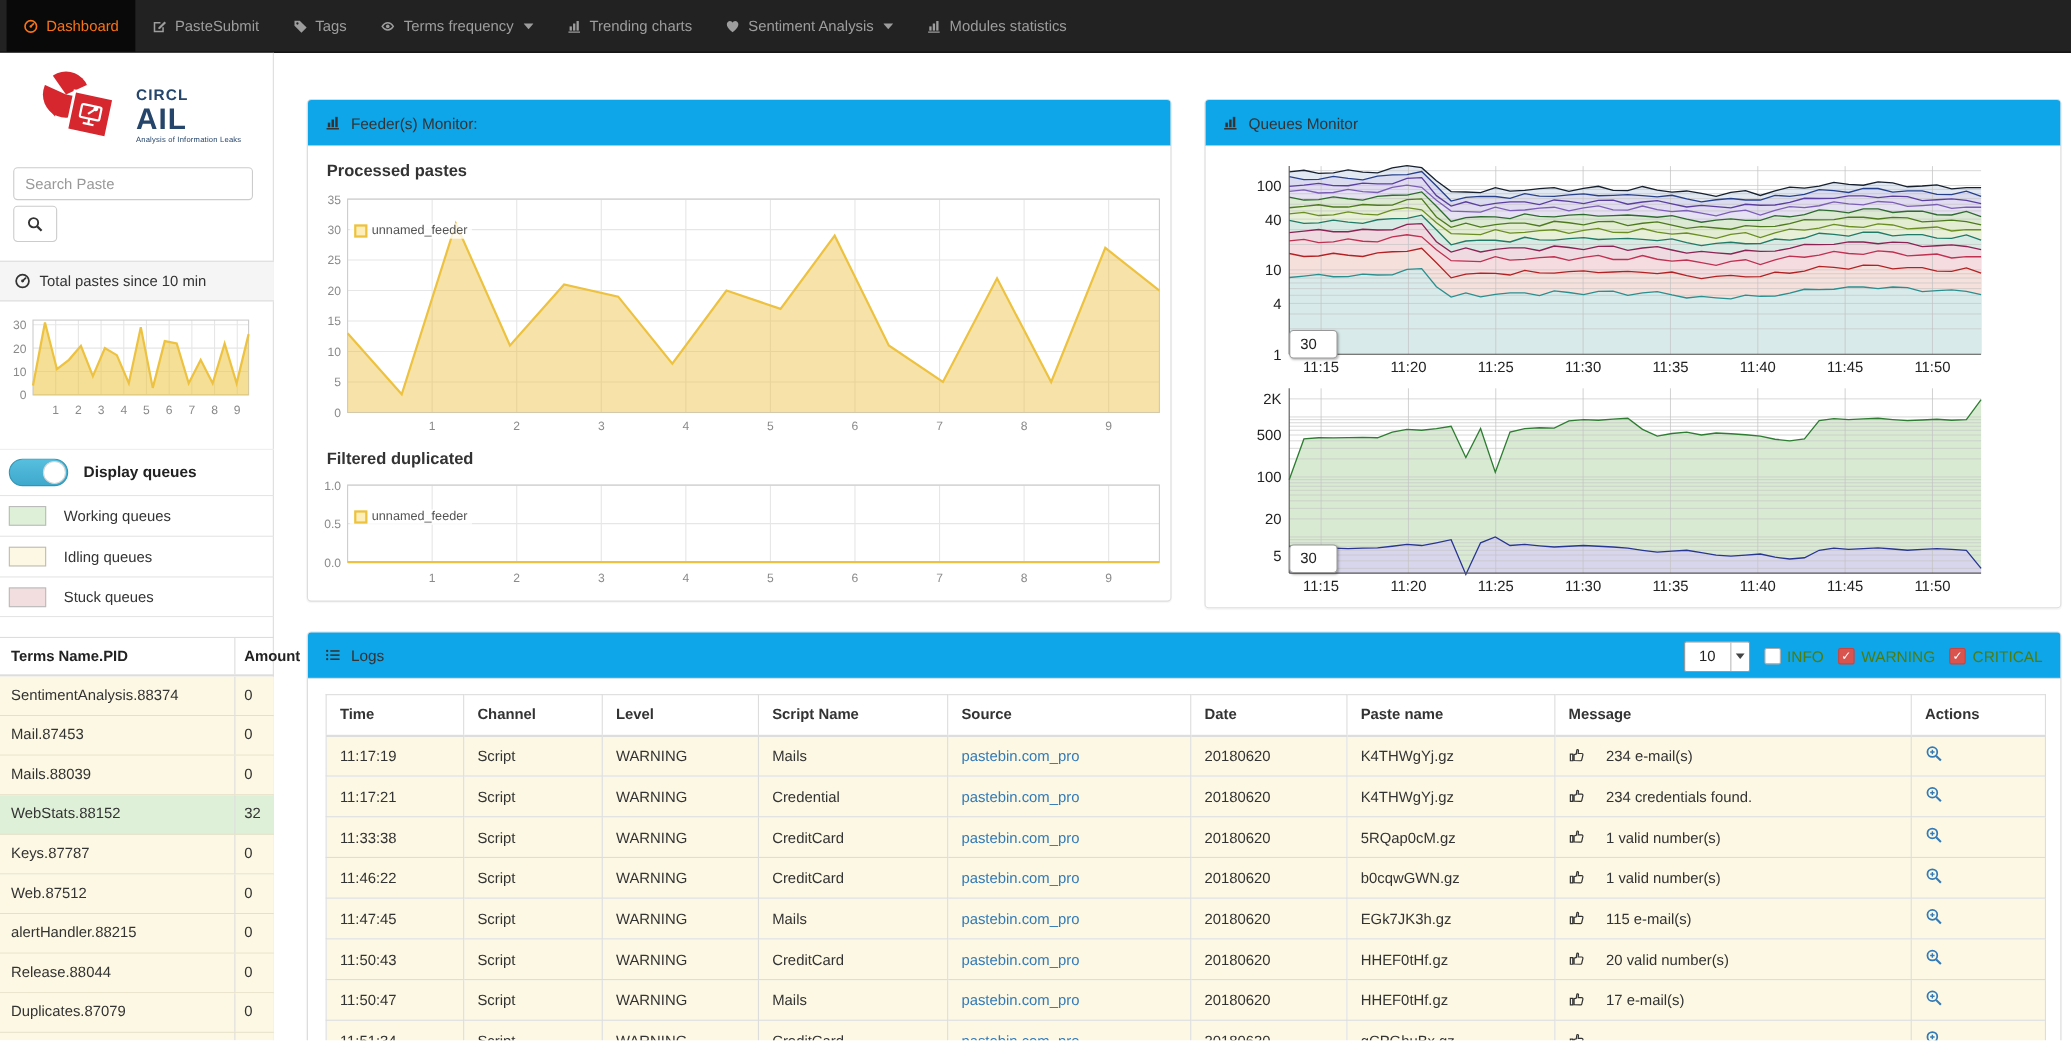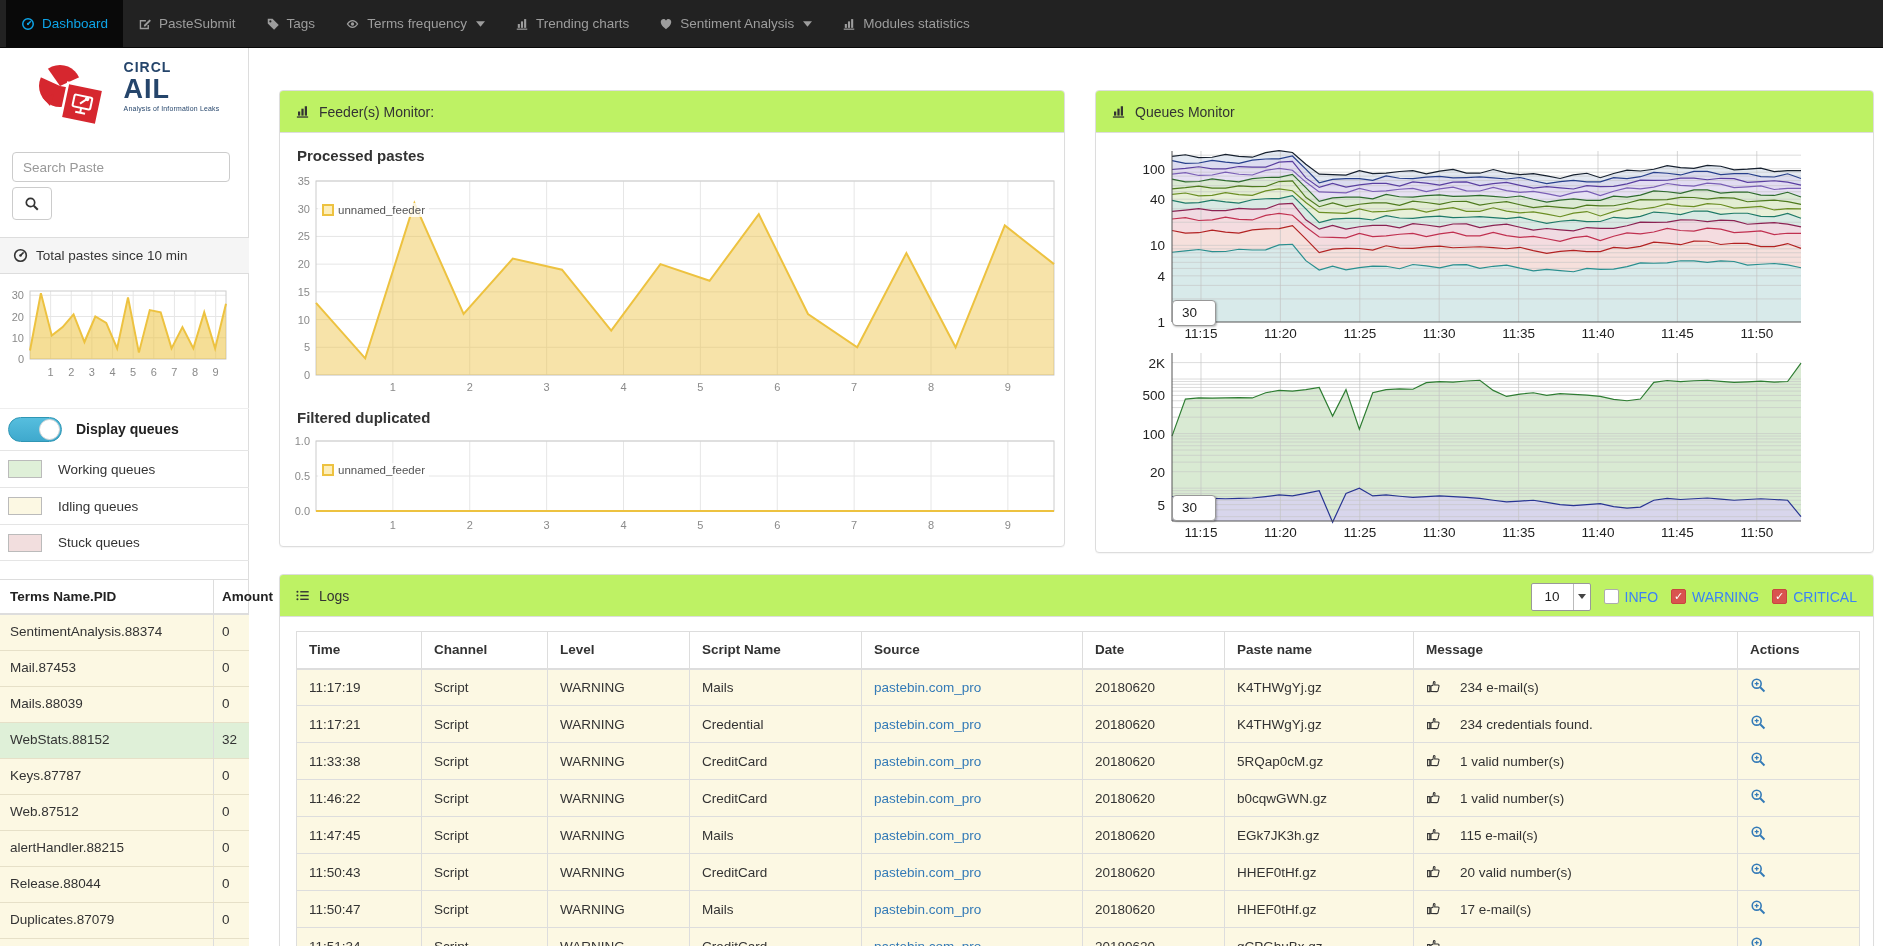--- a/index.html
+++ b/index.html
@@ -3,26 +3,26 @@
 <meta charset="utf-8">
 <style>
   * { box-sizing: border-box; margin: 0; padding: 0; }
   body { font-family: "Liberation Sans", sans-serif; background:#fff; }
   #app { position:relative; width:1883px; height:946px; overflow:hidden; background:#fff; }
 
   
   #navbar { position:absolute; left:0; top:0; width:1883px; height:48px; background:#222; border-bottom:1px solid #090909; display:flex; align-items:stretch; padding-left:6px; }
   .nav-item { display:flex; align-items:center; gap:7px; padding:0 15px; color:#9d9d9d; font-size:13.5px; cursor:pointer; white-space:nowrap; }
   .nav-item svg { flex:0 0 auto; }
-  .nav-item.active { background:#090909; color:#0ea5e9; }
+  .nav-item.active { background:#090909; color:#f97316; }
   .nav-caret { margin-left:2px; }
 
   
   #sidebar { position:absolute; left:0; top:48px; width:249px; height:898px; background:#fff; border-right:1px solid #ddd; }
-  #logo-row { position:absolute; left:0; top:12px; width:249px; display:flex; justify-content:center; align-items:flex-start; gap:8px; }
+  #logo-row { position:absolute; left:0; top:12px; width:249px; display:flex; justify-content:center; align-items:flex-end; gap:8px; }
   .logo-text { color:#25456b; line-height:1; }
   .logo-org { font-size:14px; font-weight:bold; letter-spacing:1px; }
   .logo-prod { font-size:27px; font-weight:bold; letter-spacing:1px; margin-top:2px;}
   .logo-tag { font-size:6.9px; margin-top:3px; letter-spacing:.2px; }
   #search-input { position:absolute; left:12px; top:104px; width:218px; height:30px; border:1px solid #ccc; border-radius:4px; padding:0 10px; font-size:13.5px; color:#555; font-family:"Liberation Sans",sans-serif; }
   #search-input::placeholder { color:#999; }
   #search-btn { position:absolute; left:12px; top:139px; width:40px; height:33px; background:#fff; border:1px solid #ccc; border-radius:4px; display:flex; align-items:center; justify-content:center; cursor:pointer; }
   .side-panel-head { position:absolute; left:0; top:189px; width:249px; height:37px; background:#f5f5f5; border-top:1px solid #ddd; border-bottom:1px solid #ddd; display:flex; align-items:center; gap:8px; padding:0 13px; font-size:13.5px; color:#333; }
   #mini-chart { position:absolute; left:0; top:233px; }
   #side-hr { position:absolute; left:0; top:360px; width:249px; border-top:1px solid #eee; }
@@ -39,21 +39,21 @@
   .queue-row { position:relative; width:249px; height:36px; border-bottom:1px solid #e6e0c8; font-size:13.5px; color:#333;text-decoration:underline; }
   .queue-row.idling { background:#fcf8e3; }
   .queue-row.working { background:#dff0d8; }
   .queue-row .q-name { position:absolute; left:10px; top:9px; }
   .queue-row .q-amt { position:absolute; left:222px; top:9px; }
   .queue-row .q-div { position:absolute; left:213px; top:0; bottom:0; border-left:1px solid #ddd; }
   #queue-table-head .qh-div { position:absolute; left:213px; top:0; bottom:0; border-left:1px solid #ddd; }
 
   
   .panel { position:absolute; background:#fff; border:1px solid #ddd; border-radius:4px; box-shadow:0 1px 1px rgba(0,0,0,.04); }
-  .panel-heading { height:42px; background:#bef264; border-bottom:1px solid #ddd; border-radius:3px 3px 0 0; display:flex; align-items:center; gap:9px; padding:0 15px; font-size:14px; color:#333; }
+  .panel-heading { height:42px; background:#0ea5e9; border-bottom:1px solid #ddd; border-radius:3px 3px 0 0; display:flex; align-items:center; gap:9px; padding:0 15px; font-size:14px; color:#333; }
   #feeder-panel { left:279px; top:90px; width:786px; height:457px; }
   #queues-panel { left:1095px; top:90px; width:779px; height:463px; }
   #logs-panel   { left:279px; top:574px; width:1595px; height:390px; }
   .chart-title { position:absolute; left:17px; font-size:15px; font-weight:bold; color:#333; }
   #ft1 { top:56px; } #ft2 { top:318px; }
   #feeder-chart1 { position:absolute; left:8px; top:78px; }
   #feeder-chart2 { position:absolute; left:8px; top:336px; }
   .flot-legend { position:absolute; display:flex; align-items:center; gap:4px; font-size:11.5px; color:#545454; background:rgba(255,255,255,.8); padding:1px 4px;margin-top:16px; }
   #fl1 { left:38px; top:96px; } #fl2 { left:38px; top:356px; }
   .flot-legend .box { width:12px; height:12px; background:#fdeeba; border:2px solid #edc240; }
@@ -65,21 +65,21 @@
 
   
   #logs-controls { position:absolute; right:16px; top:7px; display:flex; align-items:center; gap:13px; height:29px; }
   #page-size-select { width:60px; height:28px; border:1px solid #999; border-radius:2px; background:#fff; display:flex; align-items:center; cursor:pointer; }
   #page-size-select .val { flex:1; text-align:center; font-size:13.5px; color:#222; }
   #page-size-select .arrow { width:17px; height:100%; border-left:1px solid #bbb; display:flex; align-items:center; justify-content:center; }
   .sel-caret { width:0; height:0; border-left:4px solid transparent; border-right:4px solid transparent; border-top:5px solid #444; }
   .filter-item { display:flex; align-items:center; gap:6px; cursor:pointer; }
   .cb { width:15px; height:15px; border:1px solid #adadad; border-radius:2px; background:#fff; display:flex; align-items:center; justify-content:center; font-size:11px; color:#fff; }
   .cb.checked { background:#d9534f; border-color:#c9443f; }
-  .filter-label { font-size:14px; color:#3b82f6; }
+  .filter-label { font-size:14px; color:#4d7c0f; }
   #logs-table { position:absolute; left:16px; top:56px; width:1563px; border-collapse:collapse; table-layout:fixed; font-size:13.5px; color:#333; }
   #logs-table th, #logs-table td { border:1px solid #ddd; padding:0 12px; height:37px; text-align:left; font-size:13.5px; overflow:hidden; white-space:nowrap; }
   #logs-table th { border-bottom:2px solid #ddd; font-weight:bold; background:#fff; }
   #logs-table td { background:#fcf8e3; }
   #logs-table a { color:#337ab7; text-decoration:none; cursor:pointer; }
   .msg-cell { display:flex; align-items:center; gap:18px; }
   .action-cell svg { cursor:pointer; }
 </style>
 </head>
 <body>

